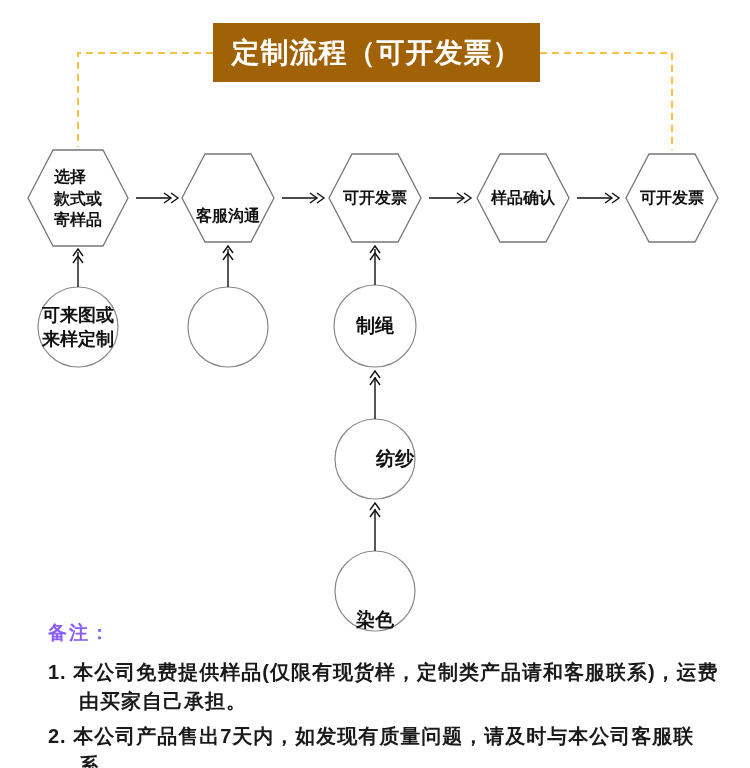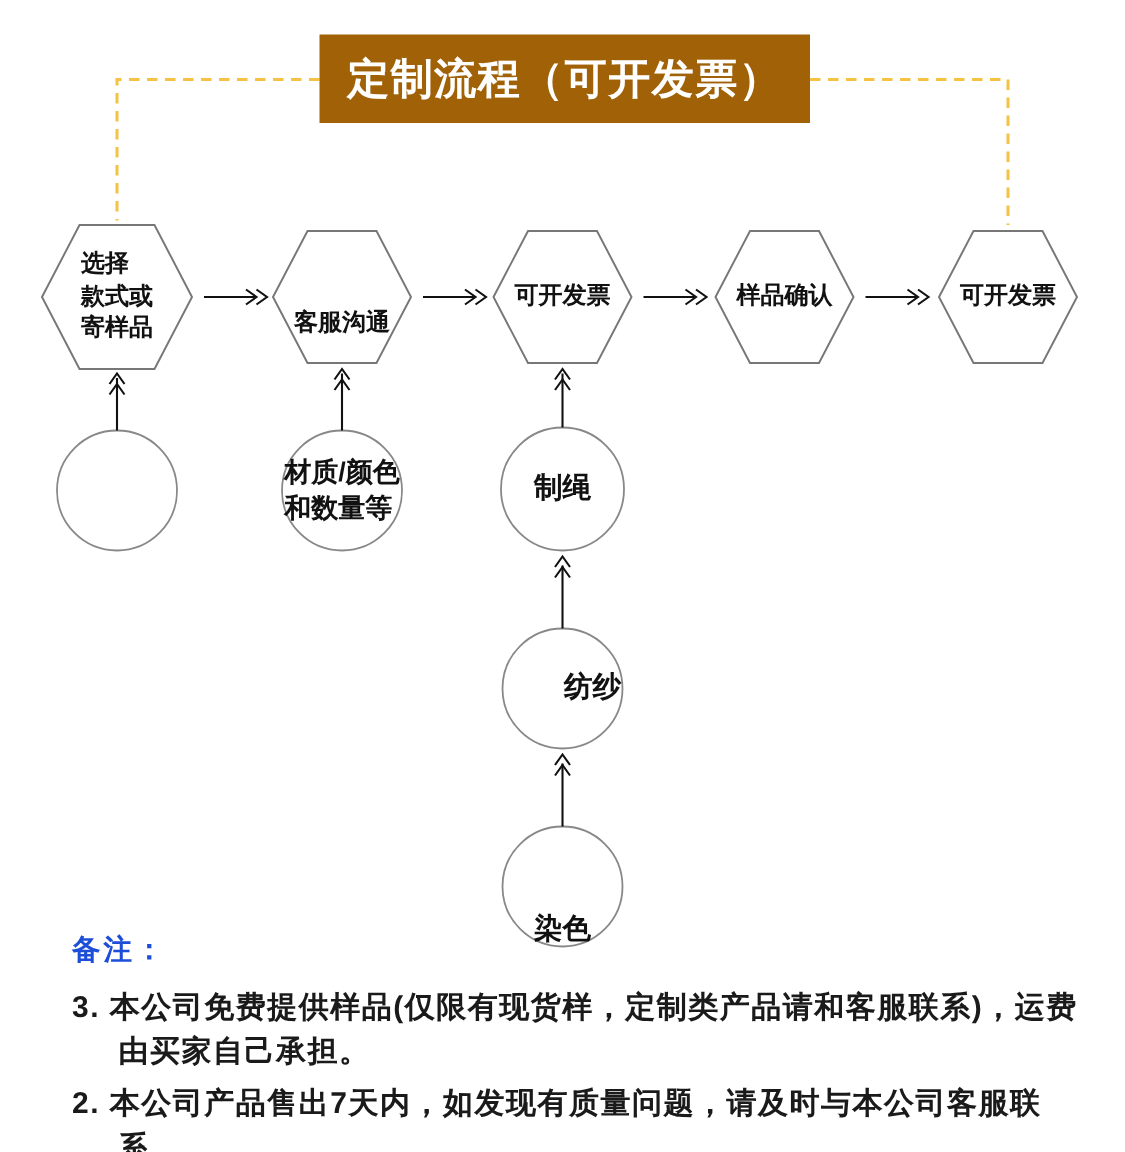--- a/index.html
+++ b/index.html
@@ -41,21 +41,21 @@
   .hex-label.multiline { font-size: 16px; }
   .circle-label { font-size: 18px; }
   .circle-label.single { font-size: 19px; }
   .notes {
     position: absolute;
     left: 48px; top: 620px;
     width: 672px;
     z-index: 2;
   }
   .notes-heading {
-    color: #1d4ed8;
+    color: #8b5cf6;
     font-size: 19px;
     font-weight: bold;
     letter-spacing: 2px;
     margin-bottom: 12px;
   }
   .note-item {
     color: #1a1a1a;
     font-size: 20px;
     line-height: 1.45;
     letter-spacing: 1px;
@@ -141,27 +141,27 @@
   </div>
 
   <div class="node-label hex-label multiline" style="left:78px; top:198px;">选择
 款式或
 寄样品</div>
   <div class="node-label hex-label" style="left:228px; top:198px;margin-top:18px;">客服沟通</div>
   <div class="node-label hex-label" style="left:375px; top:198px;">可开发票</div>
   <div class="node-label hex-label" style="left:523px; top:198px;">样品确认</div>
   <div class="node-label hex-label" style="left:672px; top:198px;">可开发票</div>
 
-  <div class="node-label circle-label" style="left:228px; top:327px;">材质/颜色
-和数量等</div>
+  <div class="node-label circle-label" style="left:78px; top:327px;">可来图或
+来样定制</div>
   <div class="node-label circle-label single" style="left:375px; top:326px;">制绳</div>
   <div class="node-label circle-label single" style="left:395px; top:459px;">纺纱</div>
   <div class="node-label circle-label single" style="left:375px; top:620px;">染色</div>
 
   <div class="notes">
     <div class="notes-heading">备注：</div>
-    <div class="note-item">3. 本公司免费提供样品(仅限有现货样，定制类产品请和客服联系)，运费
+    <div class="note-item">1. 本公司免费提供样品(仅限有现货样，定制类产品请和客服联系)，运费
 由买家自己承担。</div>
     <div class="note-item">2. 本公司产品售出7天内，如发现有质量问题，请及时与本公司客服联系，
 我们将尽快为您处理。</div>
   </div>
 
 </div>
 
 </body></html>

